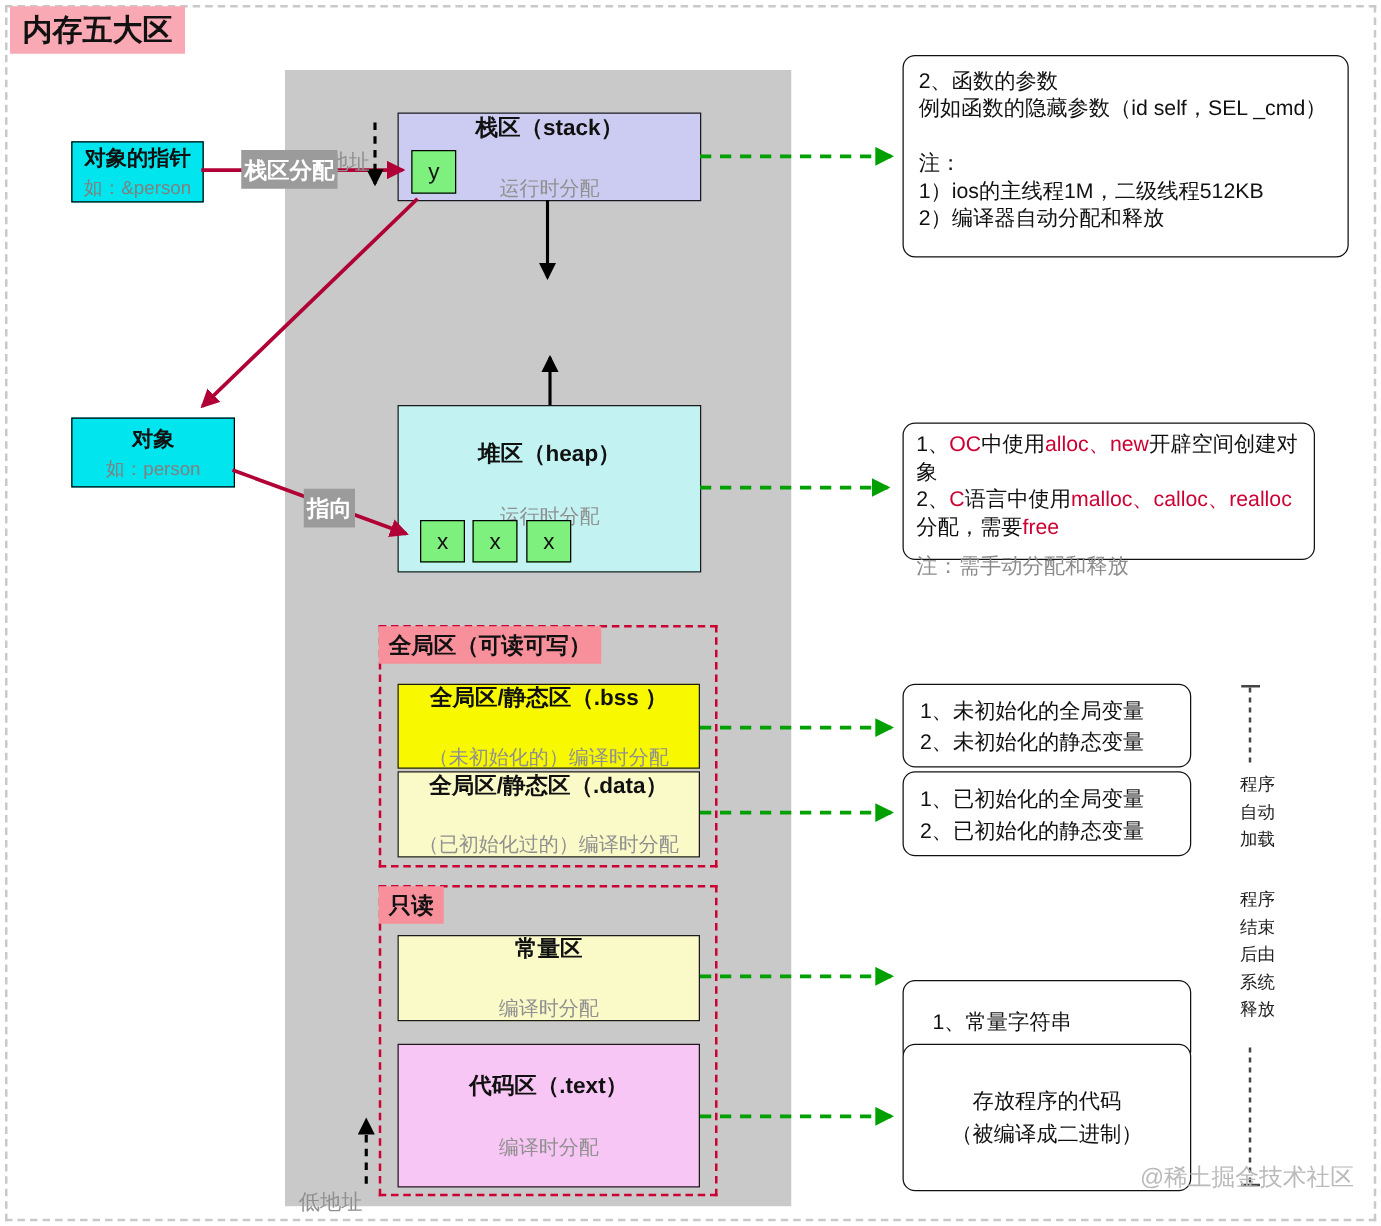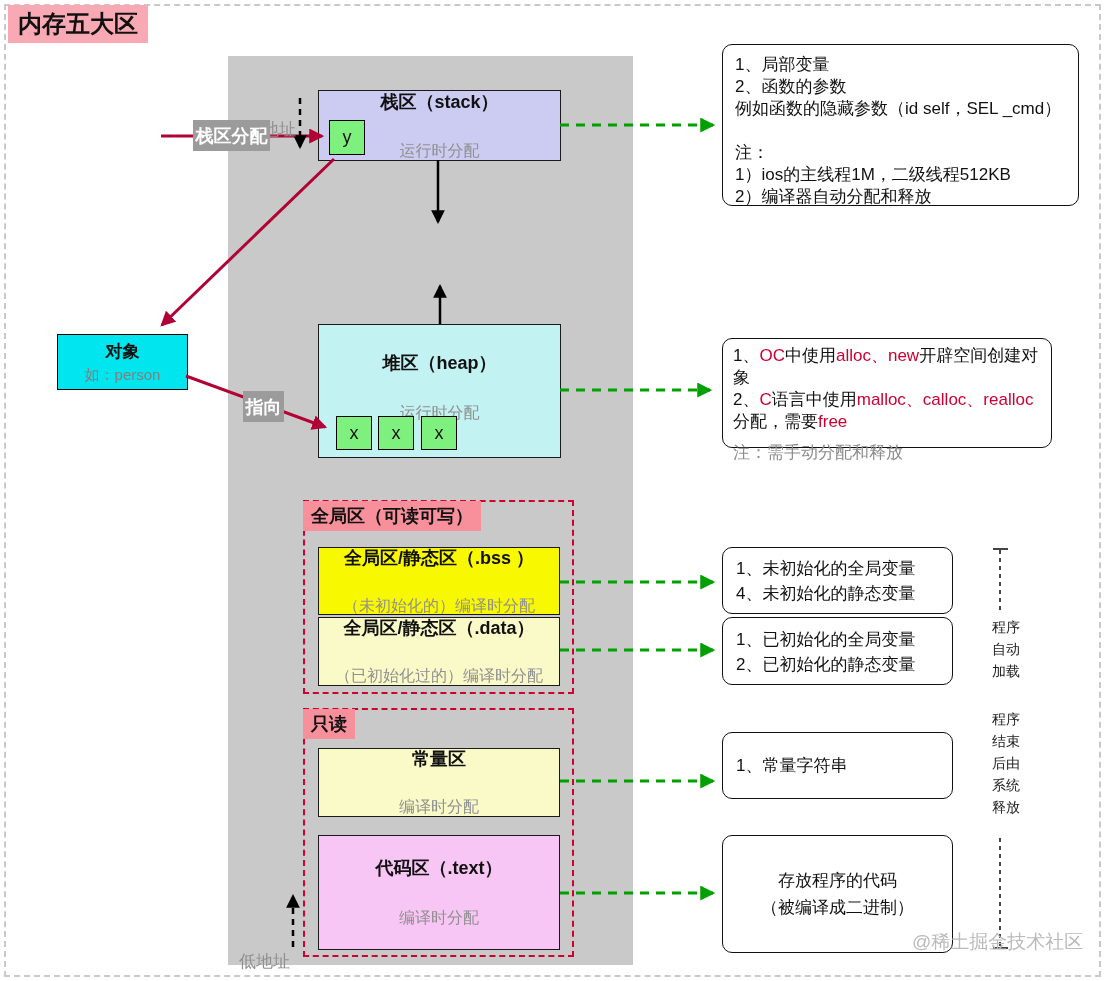--- a/index.html
+++ b/index.html
@@ -73,55 +73,58 @@
   <div class="abs region" style="left:318px;top:748px;width:240px;height:67px;background:#FAFAC8;justify-content:center;gap:4px;">
     <div class="t">常量区</div>
     <div class="s">编译时分配</div>
   </div>
 
   <div class="abs region" style="left:318px;top:835px;width:240px;height:113px;background:#F8C6F4;justify-content:center;gap:6px;">
     <div class="t">代码区（.text）</div>
     <div class="s">编译时分配</div>
   </div>
 
+  <div class="abs cyanbox" style="left:57px;top:113px;width:104px;height:47px;">
+    <div class="t">对象的指针</div>
+    <div class="s">如：&amp;person</div>
+  </div>
   <div class="abs cyanbox" style="left:57px;top:334px;width:129px;height:54px;">
     <div class="t">对象</div>
     <div class="s">如：person</div>
   </div>
 
   <div class="abs addr" style="left:245px;top:96px;">高地址</div>
   <div class="abs addr" style="left:239px;top:928px;">低地址</div>
 
   <div class="abs note" style="left:722px;top:44px;width:357px;height:162px;padding:9px 12px;box-sizing:border-box;">
-    <div class="line">1、局部变量</div>
     <div class="line">2、函数的参数</div>
     <div class="line">例如函数的隐藏参数（id self，SEL _cmd）</div>
     <div class="line"></div>
     <div class="line">注：</div>
     <div class="line">1）ios的主线程1M，二级线程512KB</div>
     <div class="line">2）编译器自动分配和释放</div>
   </div>
 
   <div class="abs note" style="left:722px;top:338px;width:330px;height:110px;padding:6px 10px;box-sizing:border-box;">
     <div class="richwrap"><span>1、</span><span style="color: rgb(204, 0, 51);">OC</span><span>中使用</span><span style="color: rgb(204, 0, 51);">alloc、new</span><span>开辟空间创建对象</span><span>
 </span><span>2、</span><span style="color: rgb(204, 0, 51);">C</span><span>语言中使用</span><span style="color: rgb(204, 0, 51);">malloc、calloc、realloc</span><span>分配，需要</span><span style="color: rgb(204, 0, 51);">free</span></div>
     <div class="line" style="color:#8C8C8C;margin-top:9px;">注：需手动分配和释放</div>
   </div>
 
   <div class="abs note" style="left:722px;top:547px;width:231px;height:67px;padding:8px 16px 0 13px;box-sizing:border-box;">
     <div class="line" style="line-height:25px;">1、未初始化的全局变量</div>
-    <div class="line" style="line-height:25px;">4、未初始化的静态变量</div>
+    <div class="line" style="line-height:25px;">2、未初始化的静态变量</div>
   </div>
 
   <div class="abs note" style="left:722px;top:617px;width:231px;height:68px;padding:9px 0 0 13px;box-sizing:border-box;">
     <div class="line" style="line-height:25px;">1、已初始化的全局变量</div>
     <div class="line" style="line-height:25px;">2、已初始化的静态变量</div>
   </div>
 
-  <div class="abs note" style="left:722px;top:732px;width:231px;height:67px;display:flex;align-items:center;padding-left:13px;box-sizing:border-box;">
+  <div class="abs note" style="left:722px;top:784px;width:231px;height:67px;display:flex;align-items:center;padding-left:23px;box-sizing:border-box;">
     <div class="line">1、常量字符串</div>
   </div>
 
   <div class="abs note" style="left:722px;top:835px;width:231px;height:118px;display:flex;flex-direction:column;align-items:center;justify-content:center;box-sizing:border-box;">
     <div class="line" style="line-height:27px;">存放程序的代码</div>
     <div class="line" style="line-height:27px;">（被编译成二进制）</div>
   </div>
 
   <div class="abs vtext" style="left:980px;top:616px;">程序
 自动

